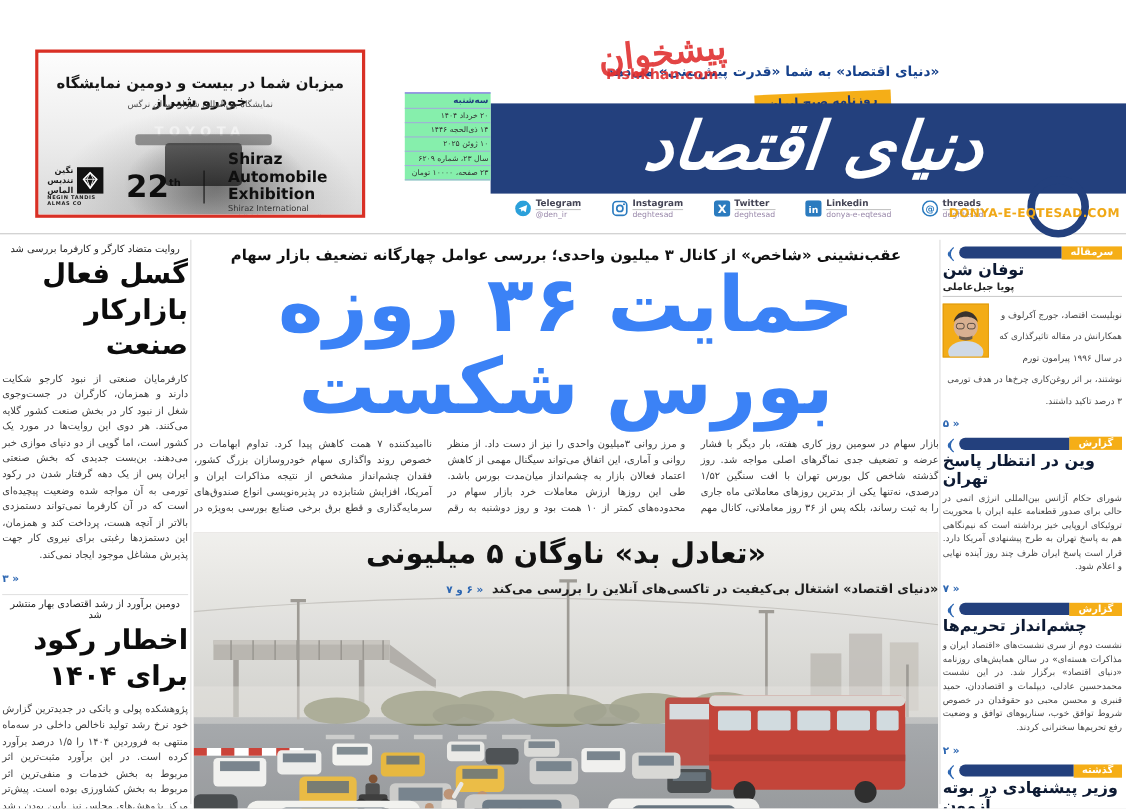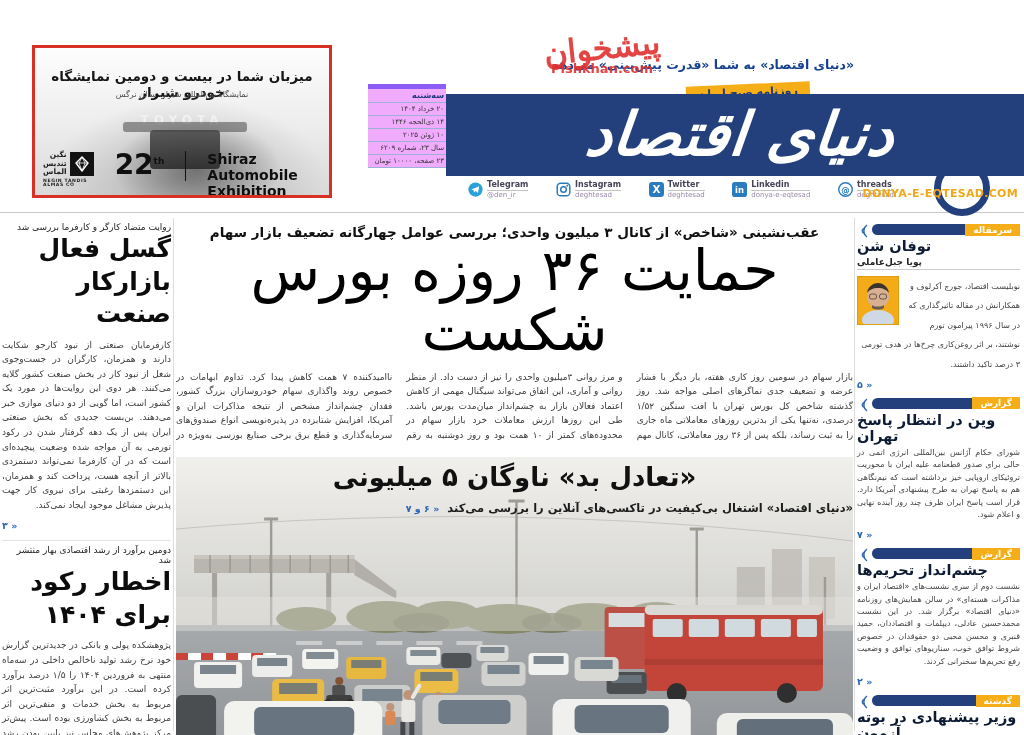--- a/index.html
+++ b/index.html
@@ -10,21 +10,21 @@
   .ad{position:absolute;left:32px;top:45px;width:294px;height:147px;border:3px solid #d93025;background:#fff;overflow:hidden}
   .ad-art{position:absolute;inset:0;background:
       radial-gradient(120px 70px at 55% 82%, rgba(45,45,45,.5), rgba(45,45,45,0) 70%),
       radial-gradient(190px 110px at 52% 88%, rgba(90,90,90,.35), rgba(90,90,90,0) 72%),
       linear-gradient(#fdfdfd,#ececec 55%,#d9d9d9)}
   .truck-grill{position:absolute;left:39%;top:56%;width:24%;height:26%;background:linear-gradient(#454545,#262626);border-radius:4px;opacity:.85}
   .truck-hood{position:absolute;left:30%;top:50%;width:42%;height:7%;background:#555;border-radius:3px;opacity:.6}
   .truck-brand{position:absolute;left:0;right:0;top:44%;text-align:center;color:#f2f2f2;font-weight:bold;font-size:12px;letter-spacing:5px;opacity:.95}
   .ad-h{position:absolute;top:20px;left:8px;right:8px;text-align:center;font-size:13.5px;font-weight:bold;color:#161616}
   .ad-sub{position:absolute;top:42px;left:8px;right:8px;text-align:center;font-size:8px;color:#4a4a4a}
-  .ad-footer{position:absolute;left:8px;right:8px;bottom:6px;height:38px;direction:ltr;display:flex;gap:21px}
+  .ad-footer{position:absolute;left:8px;right:8px;bottom:6px;height:38px;direction:ltr;display:flex;align-items:center;gap:21px}
   .negin{display:flex;flex-direction:column;align-items:center;line-height:1}
   .negin-row{display:flex;align-items:center;gap:3px}
   .negin-fa{font-size:7.5px;font-weight:bold;color:#1c1c1c;text-align:right;line-height:1.15}
   .negin-mark{width:24px;height:24px;background:#121212;color:#fff;display:flex;align-items:center;justify-content:center}
   .negin-en{font-size:4.6px;letter-spacing:.6px;color:#222;margin-top:2px;font-weight:bold}
   .ad-ed{font-size:28px;font-weight:bold;color:#0f0f0f;line-height:1}
   .ad-ed sup{font-size:9px}
   .ad-vr{width:2px;height:30px;background:#111}
   .ad-t1{font-size:14px;font-weight:bold;color:#0f0f0f;line-height:1.15}
   .ad-t2{font-size:7.5px;color:#333}
@@ -32,50 +32,50 @@
   .slogan{position:absolute;top:57px;right:170px;font-size:12.5px;font-weight:bold;color:#16418c}
   .morning{position:absolute;top:84px;right:214px;background:#f5ae17;color:#1c3a7d;font-weight:bold;font-size:11px;padding:2px 12px;transform:rotate(-2.5deg)}
   .band{position:absolute;left:446px;right:0;top:94px;height:82px;background:#23407d}
   .logo-fa{position:absolute;left:40px;right:30px;top:-8px;height:96px;color:#fff;text-align:center;
            font-family:"DejaVu Serif","Liberation Serif",serif;font-style:italic;font-weight:bold;
            font-size:60px;line-height:96px;letter-spacing:-2px;transform:skewX(-6deg);white-space:nowrap}
   .flourish{position:absolute;right:34px;top:160px;width:42px;height:42px;border:7px solid #23407d;border-radius:50%;background:transparent;z-index:2}
   .pishkhan{position:absolute;left:522px;top:32px;width:160px;text-align:center;color:#e03131;z-index:5;pointer-events:none}
   .pish-fa{font-family:"DejaVu Serif","Liberation Serif",serif;font-size:32px;font-weight:bold;line-height:1;transform:rotate(-6deg);opacity:.9}
   .pish-en{font-size:13px;font-weight:bold;margin-top:-3px;opacity:.9}
-  .datebox{position:absolute;left:368px;top:84px;width:78px;z-index:3;background:#f0abfc;border-top:5px solid #8b5cf6}
+  .datebox{position:absolute;left:368px;top:84px;width:78px;z-index:3;background:#86efac;border-top:1px solid #8b5cf6}
   .datebox .dl{border-bottom:1px solid #9fb0d8;font-size:7px;padding:2px 2px;text-align:right;color:#333;white-space:nowrap;overflow:hidden}
   .datebox .dl.first{color:#1c3a7d;font-weight:bold;font-size:8px}
   .socials{position:absolute;left:468px;top:180px;width:426px;display:flex;direction:ltr;justify-content:space-between;align-items:center}
   .soc{display:flex;align-items:center;gap:4px}
   .soc .ic{width:15px;height:15px;flex:none}
   .soc .n{font-size:8px;font-weight:bold;color:#445;border-bottom:1px solid #c4c4c4;line-height:1.2}
   .soc .h{font-size:7px;color:#98a;line-height:1.2}
   .site{position:absolute;right:6px;top:187px;direction:ltr;font-size:11px;font-weight:bold;color:#f0a816;letter-spacing:.3px;z-index:3}
   .hdr-rule{position:absolute;left:0;right:0;top:212px;height:1px;background:#c9c9c9}
   .vrule{position:absolute;top:218px;bottom:4px;width:1px;background:#ddd}
 
   
   .ref{font-weight:bold;font-size:9.5px;color:#2c66b2;white-space:nowrap}
   .ref .mark{color:#2c66b2}
   .ref .num{color:#2c66b2}
   .refline{text-align:left;margin-top:2px}
 
   
   .leftcol{position:absolute;left:2px;top:218px;width:169px}
-  .kick{font-size:9px;color:#222;margin:4px 0 1px}
+  .kick{font-size:9px;color:#222;text-align:center;margin:4px 0 1px}
   .ltitle{font-weight:bold;text-align:right;font-size:25px;line-height:1.3;color:#0c0c0c}
   .ltitle span{display:block}
   .lbody{font-size:9px;text-align:justify;line-height:1.62;color:#3c3c3c;margin-top:7px}
   .ldiv{border-top:1px solid #e2e2e2;margin:7px 0 3px}
 
   
   .center{position:absolute;left:176px;top:218px;width:677px}
   .ckick{text-align:center;font-size:13.5px;font-weight:bold;color:#101010;margin-top:6px}
-  .chead{text-align:center;font-size:57px;font-weight:normal;color:#000000;line-height:1.05;margin-top:1px;letter-spacing:-1px}
+  .chead{text-align:center;font-size:70px;font-weight:bold;color:#3b82f6;line-height:1.05;margin-top:1px;letter-spacing:-1px}
   .cbody{margin-top:9px;height:80px;overflow:hidden;column-count:3;column-gap:14px;font-size:9px;line-height:1.62;text-align:justify;color:#3a3a3a}
   .photo{position:relative;margin-top:7px;width:677px;height:330px;background:#dcdad6;overflow:hidden}
   .scene{position:absolute;inset:0;width:100%;height:100%}
   .ph-title{position:absolute;top:5px;left:0;right:0;text-align:center;font-size:26px;font-weight:bold;color:#111;z-index:3}
   .ph-sub{position:absolute;top:44px;left:0;right:0;text-align:right;font-size:11.5px;font-weight:bold;color:#1d1d1d;z-index:3}
 
   
   .sbar{position:absolute;left:857px;top:218px;width:163px}
   .shead{display:flex;align-items:center;height:13px;margin:5px 0 2px}
   .slabel{background:#f5ae17;color:#fff;font-size:9px;font-weight:bold;padding:1px 8px;flex:none}

